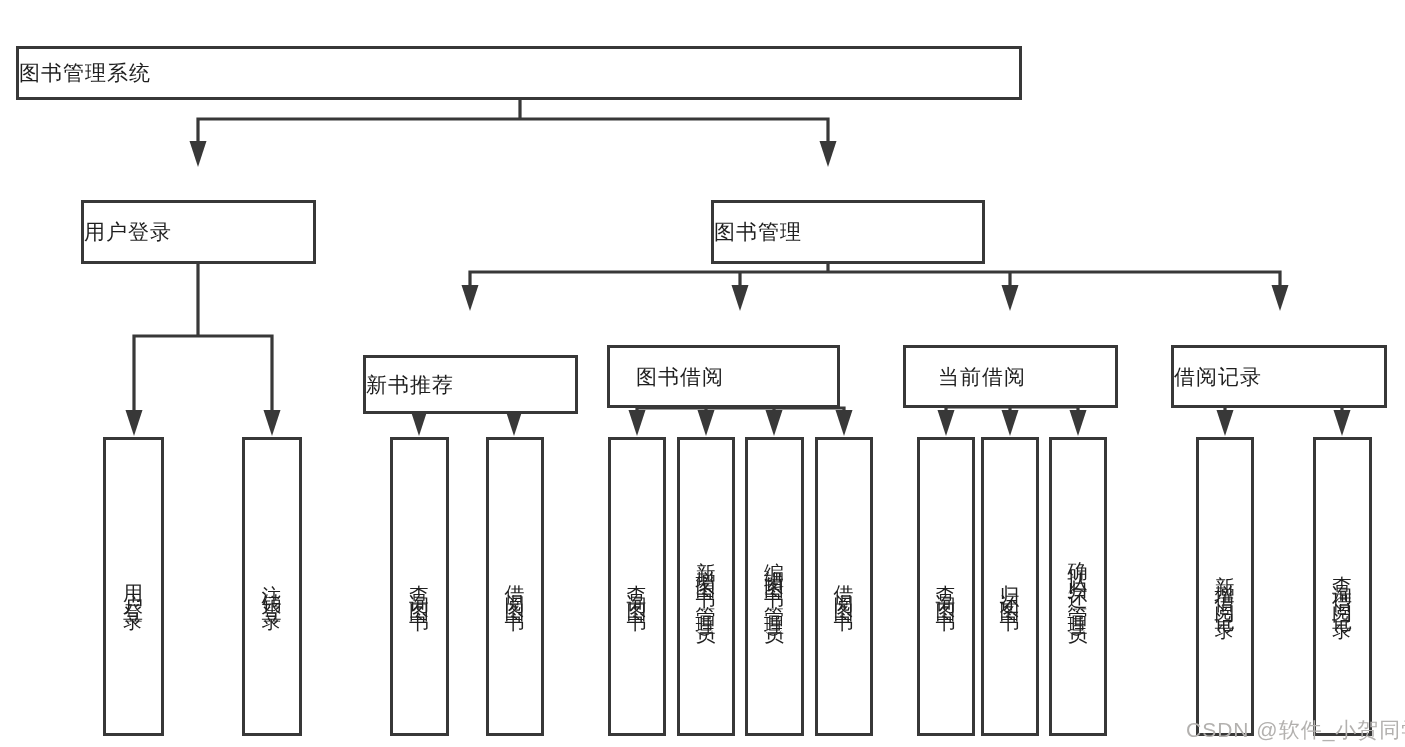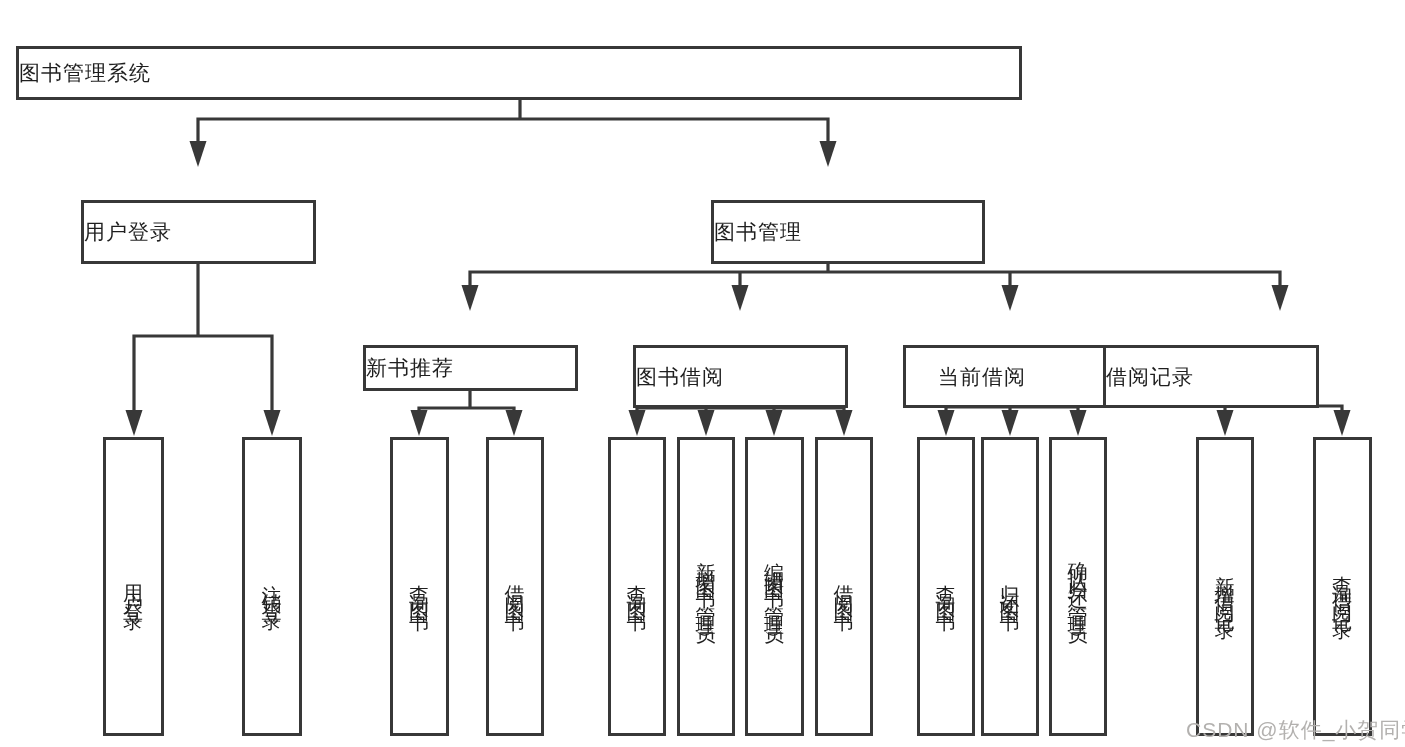--- a/index.html
+++ b/index.html
@@ -97,30 +97,30 @@
     <span>图书管理系统</span>
   </div>
 
   <div class="node" style="left:81px;top:168px;width:235px;height:64px;">
     <span>用户登录</span>
   </div>
   <div class="node" style="left:711px;top:168px;width:274px;height:64px;">
     <span>图书管理</span>
   </div>
 
-  <div class="node" style="left:363px;top:313px;width:215px;height:46px;">
+  <div class="node" style="left:363px;top:323px;width:215px;height:59px;">
     <span>新书推荐</span>
   </div>
-  <div class="node" style="left:633px;top:313px;width:215px;height:63px;">
+  <div class="node" style="left:607px;top:313px;width:233px;height:63px;padding-left:26px;">
     <span>图书借阅</span>
   </div>
   <div class="node" style="left:903px;top:313px;width:215px;height:63px;padding-left:32px;">
     <span>当前借阅</span>
   </div>
-  <div class="node" style="left:1103px;top:313px;width:216px;height:63px;font-family:Liberation Mono, monospace;">
+  <div class="node" style="left:1171px;top:313px;width:216px;height:63px;font-family:Liberation Mono, monospace;">
     <span>借阅记录</span>
   </div>
 
   <div class="leaf" style="left:103px;top:437px;width:61px;height:299px;">
     <span>用户登录</span>
   </div>
   <div class="leaf" style="left:242px;top:437px;width:60px;height:299px;">
     <span>注销登录</span>
   </div>
 

